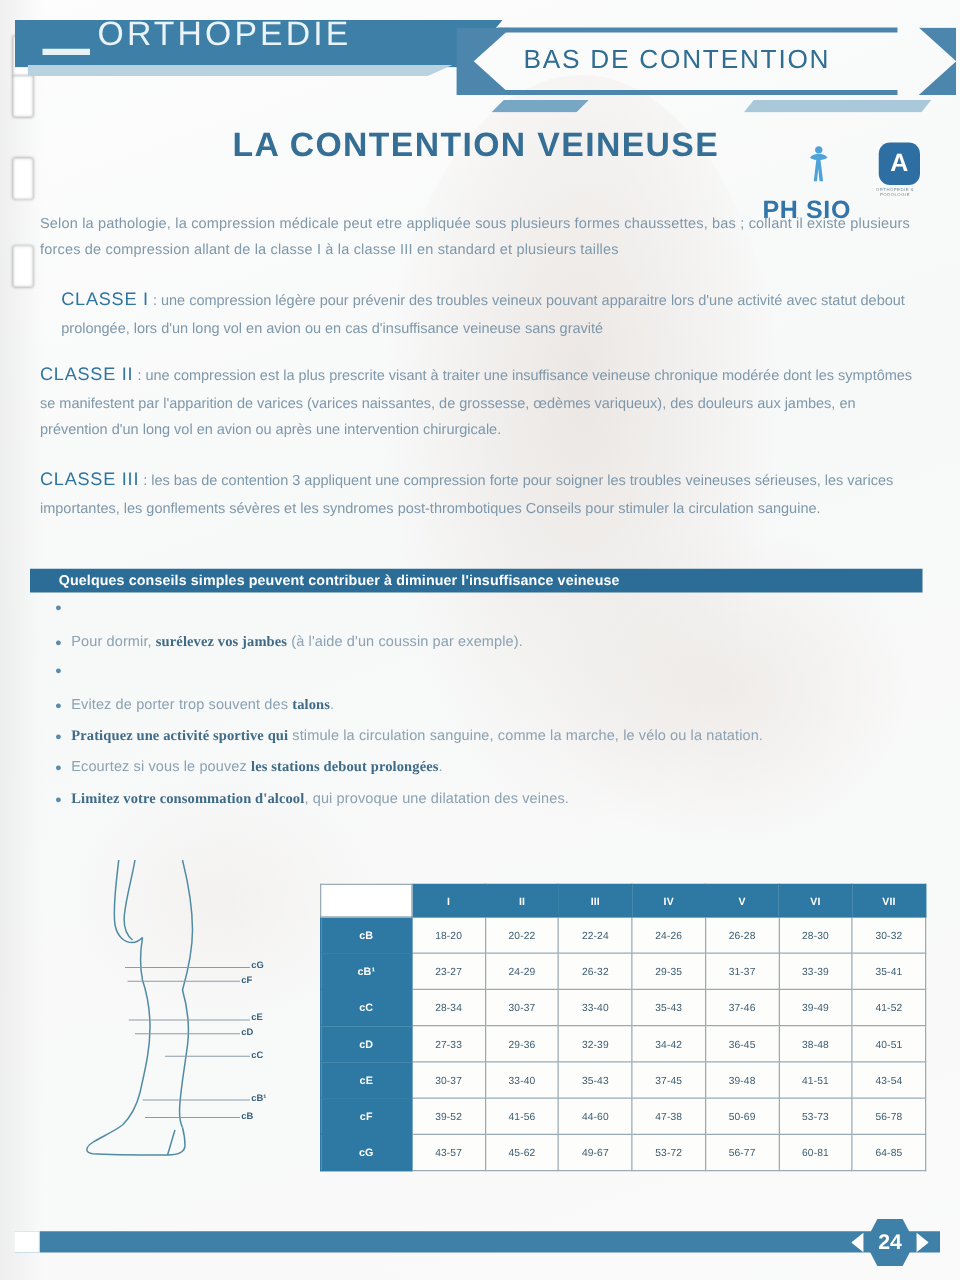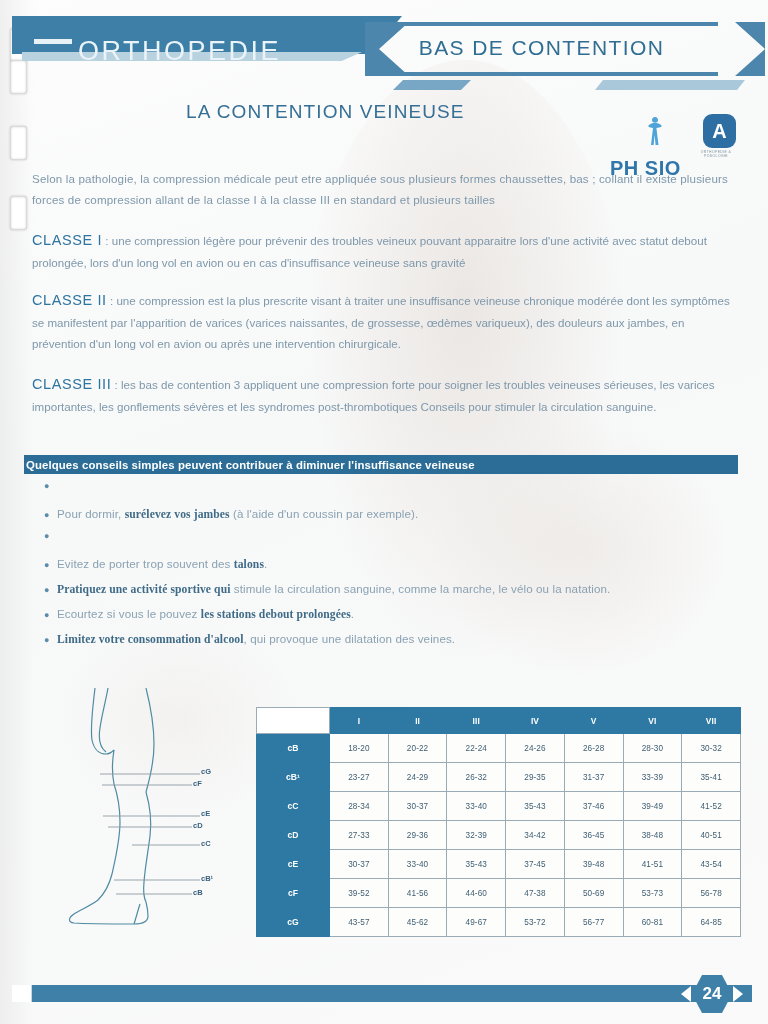--- a/index.html
+++ b/index.html
@@ -62,21 +62,21 @@
   .band-left-shadow {
     position: absolute; left: 22px; top: 44px; width: 340px; height: 9px;
     background: #b9d2e0;
     clip-path: polygon(0 0, 100% 0, 94% 100%, 0 100%);
   }
   .band-dash {
     position: absolute; left: 34px; top: 31px; width: 38px; height: 5px;
     background: #e8f1f6;
   }
   .orthopedie {
-    position: absolute; left: 78px; top: 28px;
+    position: absolute; left: 78px; top: 4px;
     font-size: 27px; letter-spacing: 2.5px; color: #eaf3f8;
     font-weight: 400; font-family: "Liberation Sans", sans-serif;
   }
   .band-right-chev-l {
     position: absolute; left: 365px; top: 14px; width: 44px; height: 54px;
     background: #4d86ad;
     clip-path: polygon(0 0, 44px 0, 14px 27px, 44px 54px, 0 54px);
   }
   .band-right-chev-r {
     position: absolute; left: 715px; top: 14px; width: 50px; height: 54px;
@@ -103,21 +103,21 @@
   }
   .band-right-underdash2 {
     position: absolute; left: 595px; top: 72px; width: 150px; height: 10px;
     background: #a9c8da;
     clip-path: polygon(8px 0, 150px 0, 142px 10px, 0 10px);
   }
 
   
   .main-title {
     position: absolute; left: 186px; top: 101px;
-    font-size: 19px; letter-spacing: 1.1px; color: #356f95; font-weight: 400;
+    font-size: 27px; letter-spacing: 1.1px; color: #356f95; font-weight: 700;
   }
 
   
   .logo { position: absolute; left: 610px; top: 112px; width: 126px; height: 50px; }
   .logo-text {
     position: absolute; left: 0; top: 8px;
     font-size: 20px; font-weight: 700; letter-spacing: 0.5px; color: #3176ab; margin-top: 37px;
   }
   .logo-swoosh {
     position: absolute; left: 37px; top: 4px; width: 16px; height: 30px;
@@ -134,34 +134,34 @@
   }
 
   
   .body-text {
     position: absolute; left: 32px; width: 706px;
     color: #5c85a0; font-size: 11.6px; line-height: 21px;
     letter-spacing: 0.15px;
   }
   .intro { top: 168px; color: #7e98ab; }
   .cls-block { position: absolute; left: 32px; width: 706px; font-size: 11.6px; line-height: 21.5px; }
-  .cls-1 { top: 230px; }
+  .cls-1 { top: 230px; margin-left: 17px; }
   .cls-2 { top: 290px; }
   .cls-3 { top: 374px; }
   .cls-label {
     color: #2e74a0; font-size: 14.5px; letter-spacing: 0.6px;
   }
   .cls-body { color: #7e98ab; }
   .advice-bar-inner {
     position: absolute; left: 24px; top: 455px; width: 714px; height: 19px;
     background: #2c6d97;
     display: flex; align-items: center;
   }
   .advice-bar-text {
-    color: #ffffff; font-size: 11.4px; font-weight: 700; padding-left: 2px;
+    color: #ffffff; font-size: 11.4px; font-weight: 700; padding-left: 23px;
     letter-spacing: 0.1px;
   }
 
   
   .bullets { position: absolute; left: 44px; top: 482px; width: 700px; }
   .bullet-row {
     display: flex; align-items: baseline;
     height: 25px;
     font-size: 11.6px; color: #8aa2b3;
   }

